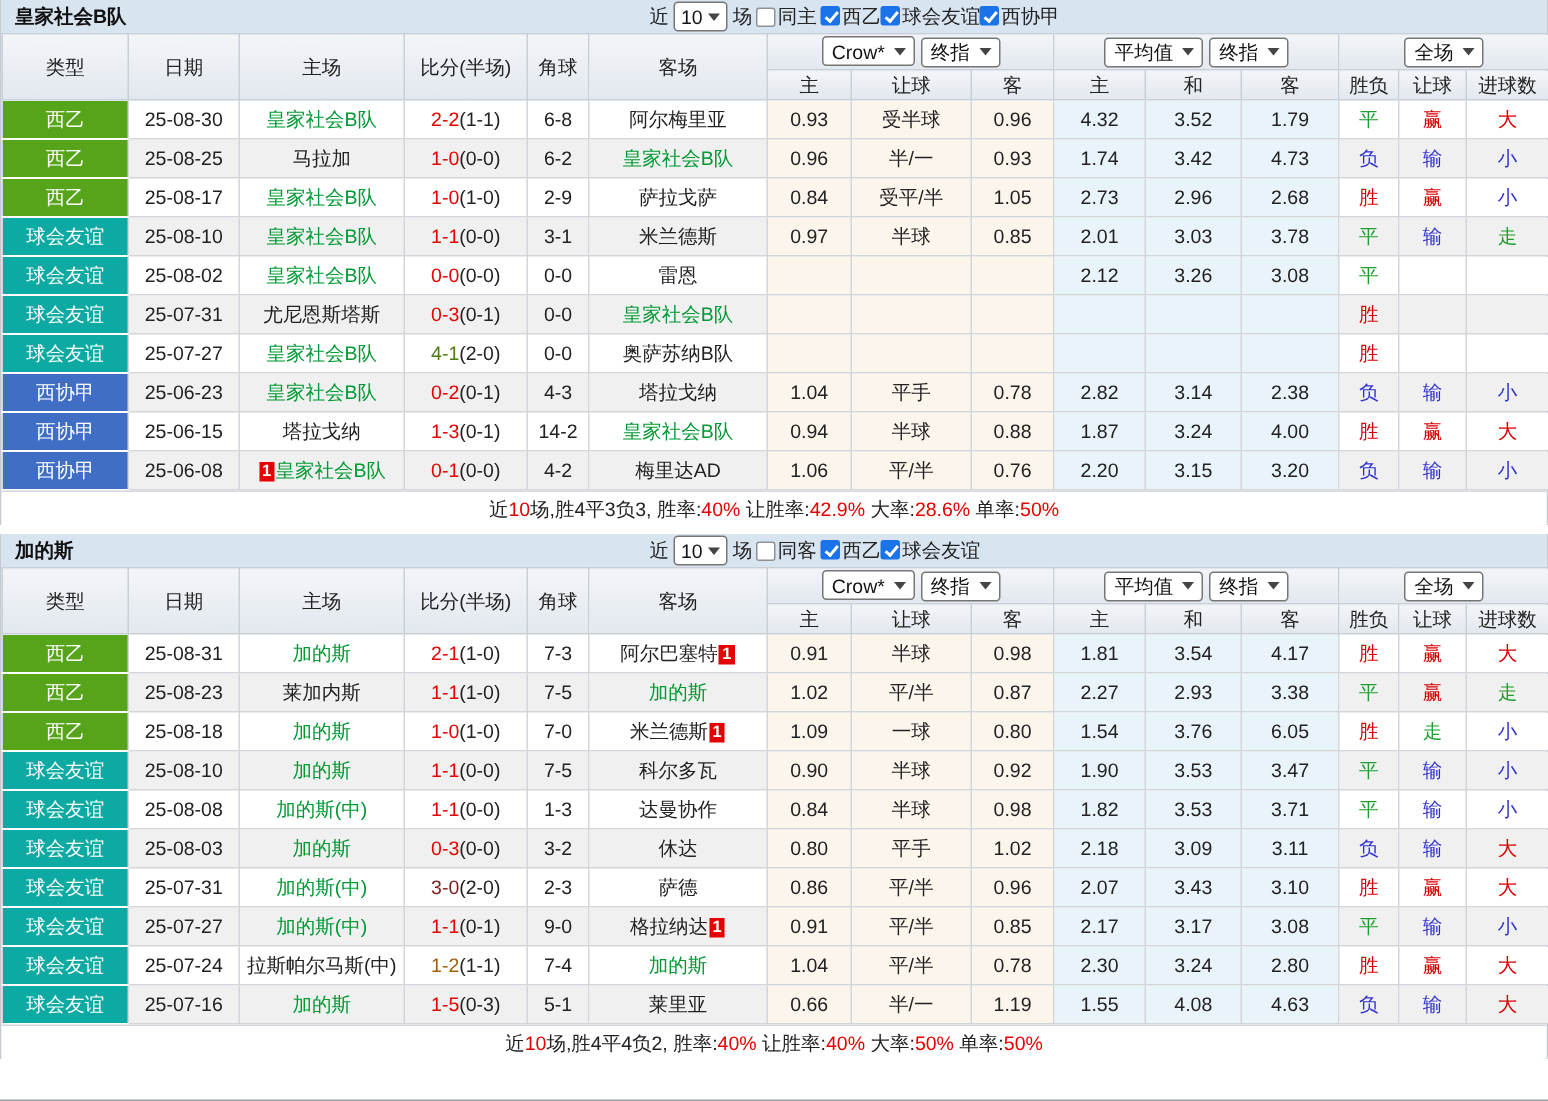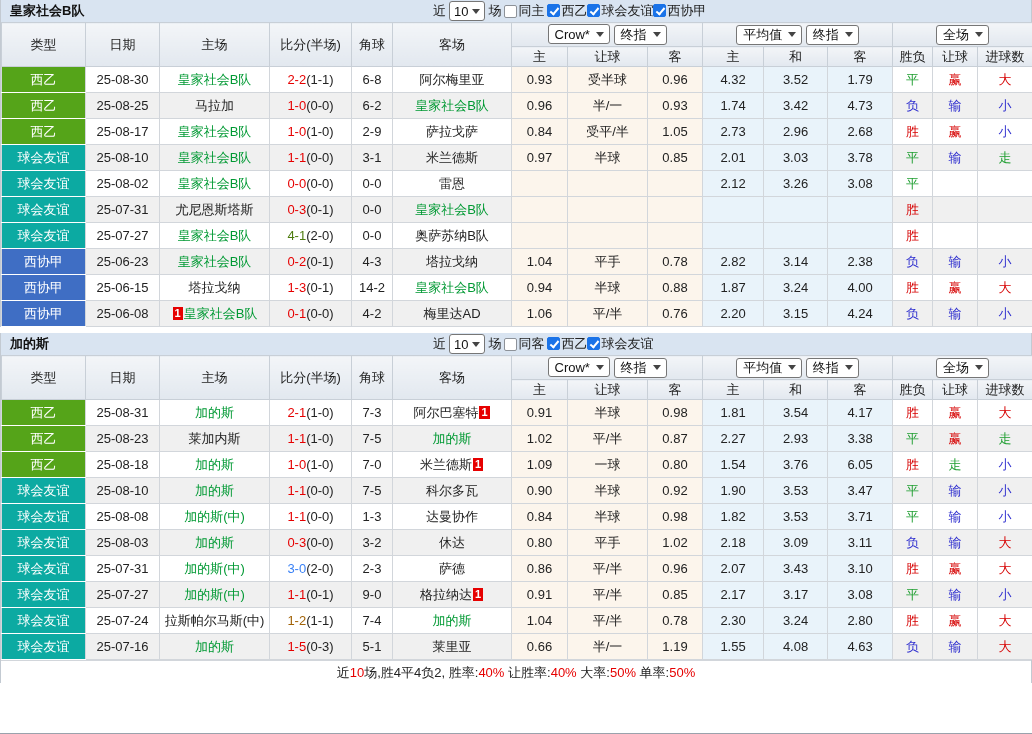--- a/index.html
+++ b/index.html
@@ -324,27 +324,28 @@
             <td class="date">25-06-08</td>
             <td class="team hl"><span class="card">1</span><span class="tn">皇家社会B队</span></td>
             <td class="score"><span class="ft" style="color: rgb(230, 0, 0);">0-1</span><span class="ht">(0-0)</span></td>
             <td class="corner">4-2</td>
             <td class="team"><span class="tn">梅里达AD</span></td>
             <td class="crow">1.06</td>
             <td class="crow">平/半</td>
             <td class="crow">0.76</td>
             <td class="avg">2.20</td>
             <td class="avg">3.15</td>
-            <td class="avg">4.24</td>
+            <td class="avg">3.20</td>
             <td class="res" style="color: rgb(48, 48, 207);">负</td>
             <td class="res" style="color: rgb(48, 48, 207);">输</td>
             <td class="res" style="color: rgb(48, 48, 207);">小</td>
           </tr>
         </tbody>
     </table>
+    <div class="summary"><span>近</span><span class="red">10</span><span>场,胜4平3负3, 胜率:</span><span class="red">40%</span><span> 让胜率:</span><span class="red">42.9%</span><span> 大率:</span><span class="red">28.6%</span><span> 单率:</span><span class="red">50%</span></div>
   </section>
 
   <div class="gap"></div>
 
   <section>
     <div class="team-row">
       <span class="team-name">加的斯</span>
       <div class="filter">
         <span>近</span>
         <span class="sel sel-count">
@@ -530,21 +531,21 @@
             <td class="avg">3.09</td>
             <td class="avg">3.11</td>
             <td class="res" style="color: rgb(48, 48, 207);">负</td>
             <td class="res" style="color: rgb(48, 48, 207);">输</td>
             <td class="res" style="color: rgb(214, 0, 0);">大</td>
           </tr>
           <tr class="odd">
             <td class="type" style="background: rgb(12, 170, 162);">球会友谊</td>
             <td class="date">25-07-31</td>
             <td class="team hl"><span class="tn">加的斯(中)</span></td>
-            <td class="score"><span class="ft" style="color: #3b82f6;">3-0</span><span class="ht">(2-0)</span></td>
+            <td class="score"><span class="ft" style="color: #7f1d1d;">3-0</span><span class="ht">(2-0)</span></td>
             <td class="corner">2-3</td>
             <td class="team"><span class="tn">萨德</span></td>
             <td class="crow">0.86</td>
             <td class="crow">平/半</td>
             <td class="crow">0.96</td>
             <td class="avg">2.07</td>
             <td class="avg">3.43</td>
             <td class="avg">3.10</td>
             <td class="res" style="color: rgb(214, 0, 0);">胜</td>
             <td class="res" style="color: rgb(214, 0, 0);">赢</td>

